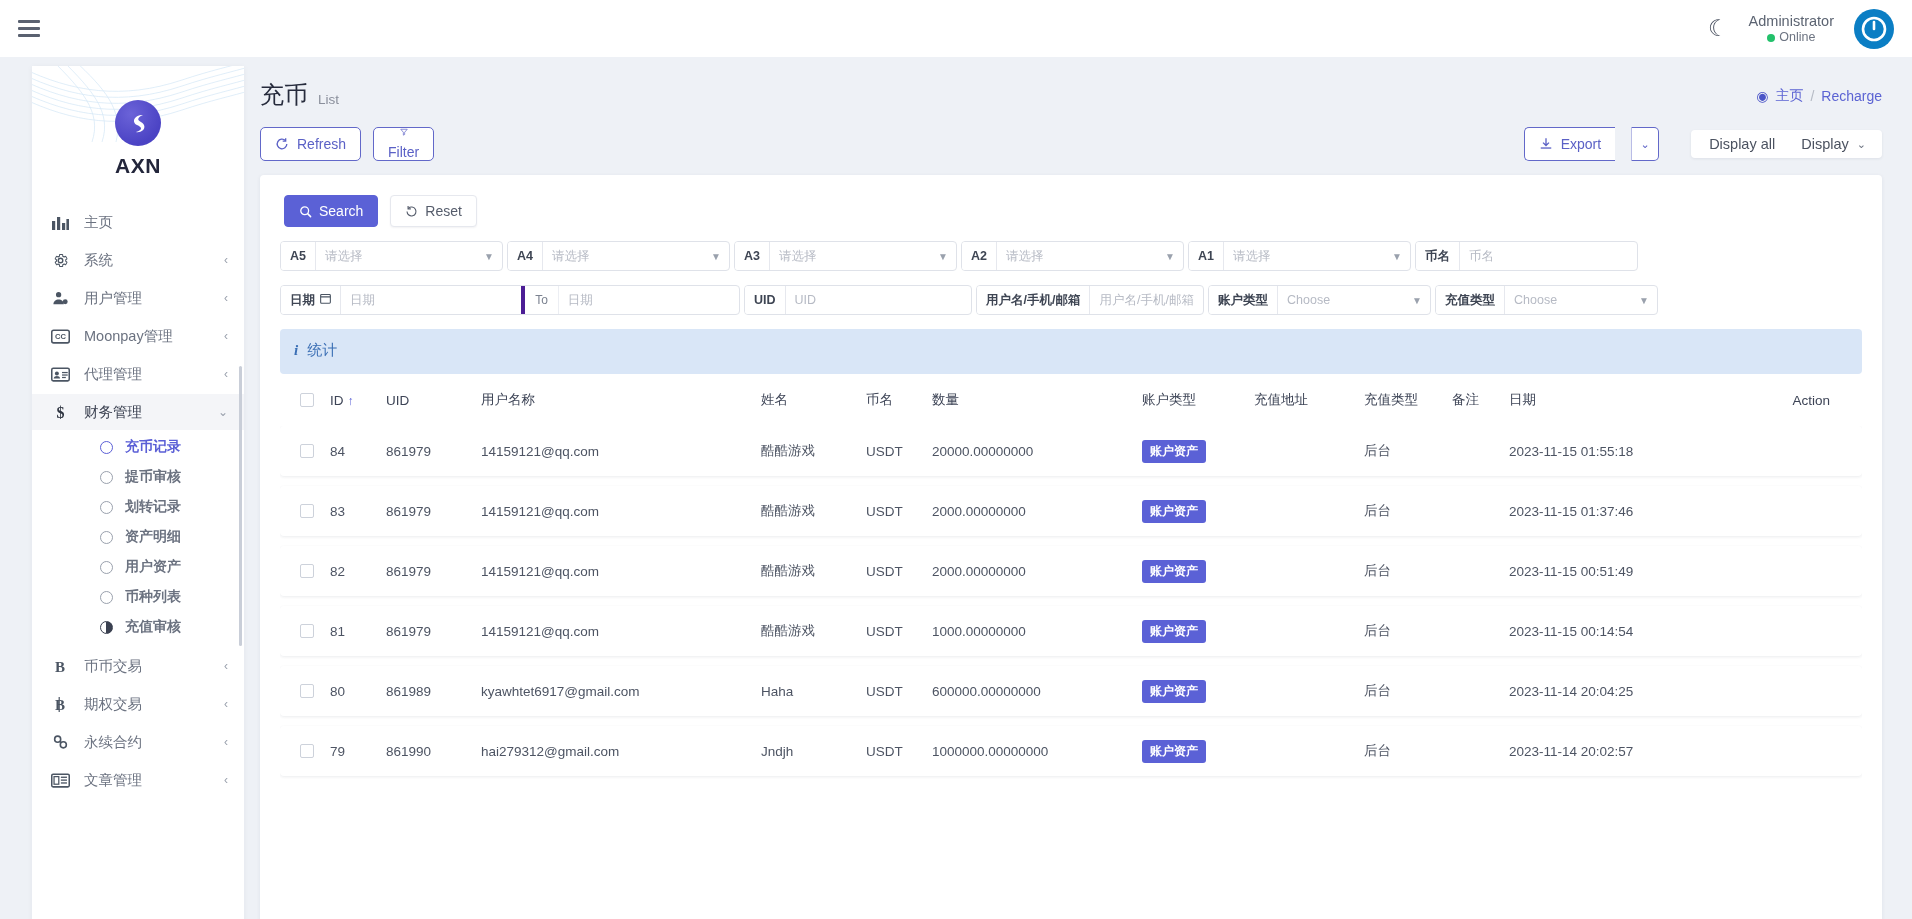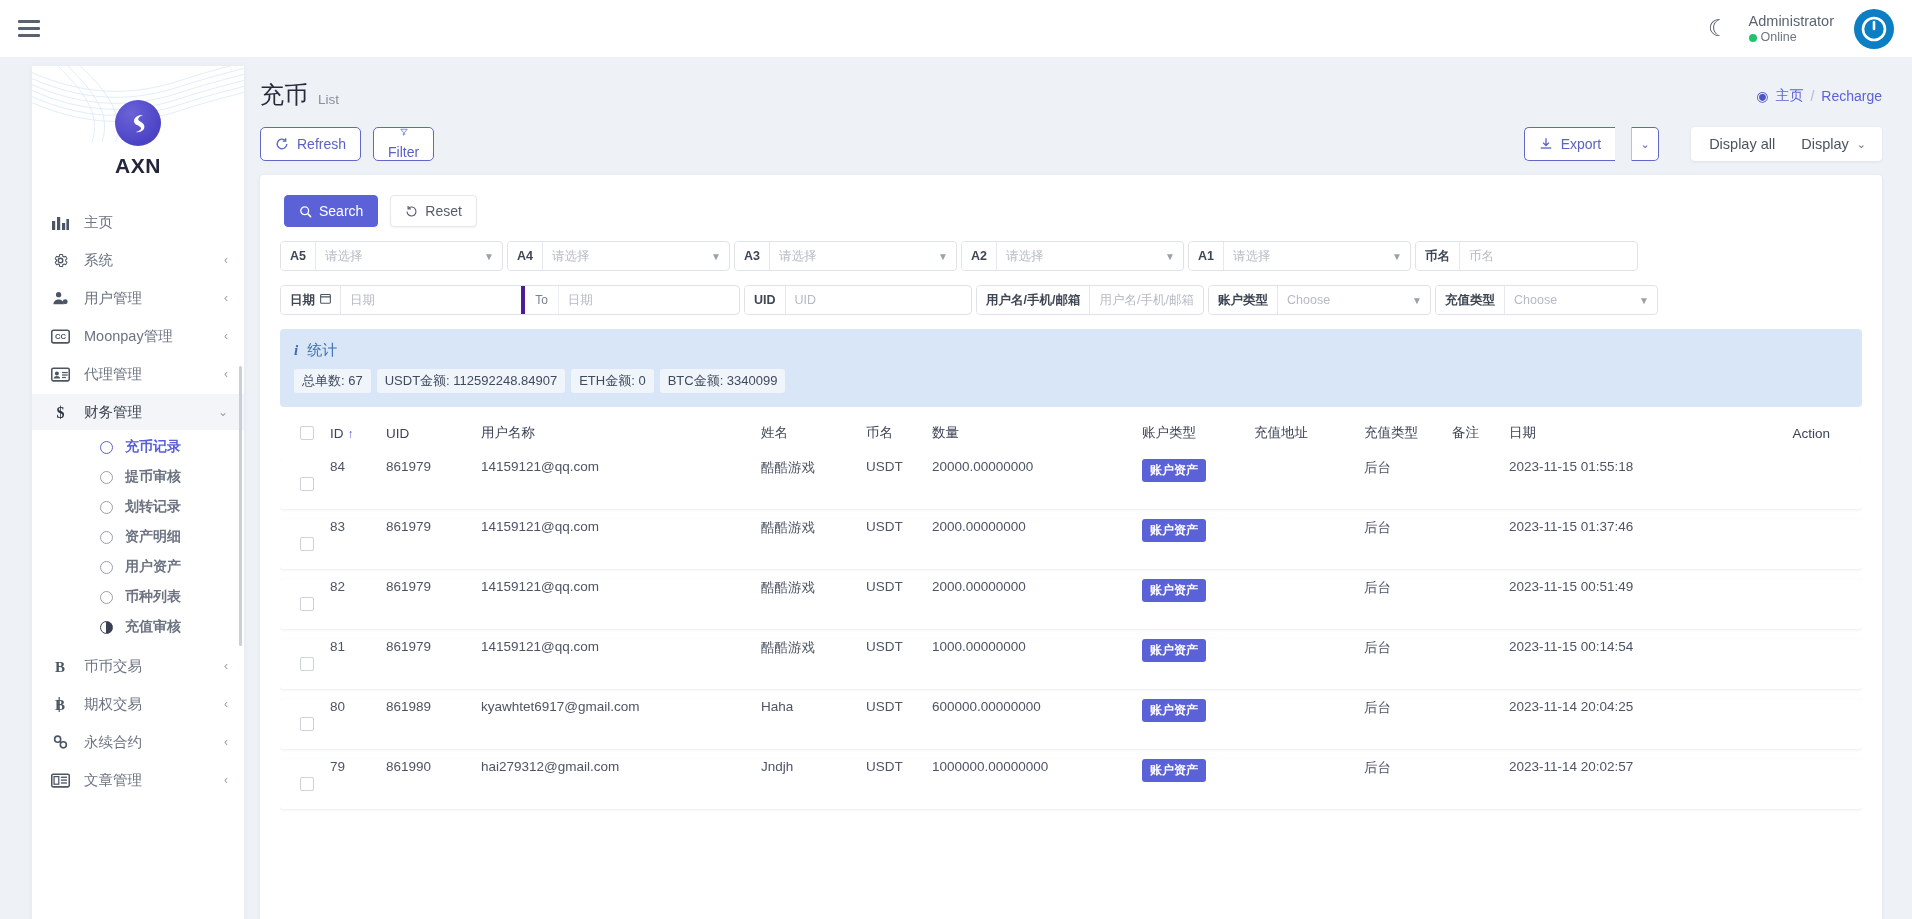--- a/index.html
+++ b/index.html
@@ -16,21 +16,21 @@
     position: absolute; top: 0; left: 0; width: 1912px; height: 57px;
     background: #ffffff; display: flex; align-items: center;
     z-index: 30;
   }
   .hamburger { margin-left: 18px; width: 26px; height: 26px; display:flex; flex-direction:column; justify-content:center; gap:4px; cursor:pointer; }
   .hamburger span { display:block; height:3px; width:22px; background:#5a6170; border-radius:1px; }
   .topbar-right { margin-left: auto; display:flex; align-items:center; gap: 20px; padding-right: 18px; }
   .moon-icon { color:#4a5160; font-size: 23px; line-height:1; cursor:pointer; }
   .user-block { text-align: right; line-height: 1.25; }
   .user-name { font-size: 14.5px; color: #5c6472; }
-  .user-status { font-size: 12.5px; color: #6d7482; display:flex; align-items:center; justify-content:flex-start; gap:4px; }
+  .user-status { font-size: 12.5px; color: #6d7482; display:flex; align-items:center; justify-content:center; gap:4px; }
   .dot-online { width:8px; height:8px; border-radius:50%; background:#23c16b; display:inline-block; }
   .avatar {
     width: 40px; height: 40px; border-radius: 50%;
     background: #0b7ec4; display:flex; align-items:center; justify-content:center;
     cursor:pointer; flex:0 0 auto;
   }
   .avatar svg { display:block; }
 
   
   .sidebar {
@@ -101,21 +101,21 @@
   }
   .btn + .btn { margin-left: 12px; flex-direction: column; }
   .toolbar-right { margin-left:auto; display:flex; align-items:center; gap:16px; }
   .btn-export { border-radius:5px 0 0 5px; border-right:none;}
   .btn-export-caret {
     border:1px solid #6268c9; border-left: 1px solid #b9bce6; border-radius:0 5px 5px 0;
     height:34px; width:28px; background:#fff; color:#5b61c6;
     display:flex; align-items:center; justify-content:center; cursor:pointer; font-size:11px;
   }
   .display-group {
-    margin-left: 16px; display:flex; align-items:center; height:34px;
+    margin-left: 16px; display:flex; align-items:center; height:28px;
     background:#fff; border-radius:4px; box-shadow: 0 1px 3px rgba(30,40,70,0.08);
   }
   .display-all { padding: 0 18px; font-size:14.5px; color:#4b5260; cursor:pointer; }
   .display-sel { padding: 0 16px 0 8px; font-size:14.5px; color:#4b5260; cursor:pointer; display:flex; align-items:center; gap:8px;}
   .caret { font-size: 11px; color:#6b7280; }
 
   
   .card {
     margin: 14px 30px 0 16px; background:#fff; border-radius:4px;
     box-shadow: 0 1px 4px rgba(30,40,70,0.07);
@@ -159,21 +159,21 @@
   .stats-title .i-ico { font-weight:700; font-style:italic; font-family:"Liberation Serif",serif; font-size:15px;}
   .stats-pills { display:flex; gap:6px; margin-top:9px; }
   .pill {
     background:#f0f5fb; border-radius:3px; padding: 3px 8px; font-size:13px; color:#3f4a5a;
   }
 
   
   .thead { display:flex; align-items:center; height: 52px; padding: 16px 4px; }
   .tbody { }
   .trow {
-    display:flex; height: 50px; background:#fff; border-radius:4px;
+    display:flex; align-items:center; height: 50px; background:#fff; border-radius:4px;
     box-shadow: 0 1px 3px rgba(30,40,70,0.09); margin-bottom: 10px;
     padding: 0 4px;
   }
   .th { font-size: 13.5px; color:#3d4456; white-space:nowrap; }
   .td { font-size: 13.5px; color:#4d5463; white-space:nowrap; overflow:hidden; }
   .c-chk { width: 46px; flex:0 0 46px; display:flex; align-items:center; justify-content:center;}
   .c-id { width: 56px; flex:0 0 56px; }
   .c-uid { width: 95px; flex:0 0 95px; }
   .c-user { width: 280px; flex:0 0 280px; }
   .c-name { width: 105px; flex:0 0 105px; }
@@ -538,26 +538,20 @@
           <div class="fcaret">▼</div>
         </div>
       </div>
     </div>
 
     <div class="stats">
       <div class="stats-title">
         <span class="i-ico">i</span>
         <span>统计</span>
       </div>
-      <div class="stats-pills">
-        <span class="pill">总单数: 67</span>
-        <span class="pill">USDT金额: 112592248.84907</span>
-        <span class="pill">ETH金额: 0</span>
-        <span class="pill">BTC金额: 3340099</span>
-      </div>
     </div>
 
     <div class="thead">
       <div class="c-chk">
         <span class="chk"></span>
       </div>
       <div class="th c-id">
         <span>ID</span><span class="sort-ico">↑</span>
       </div>
       <div class="th c-uid">UID</div>

